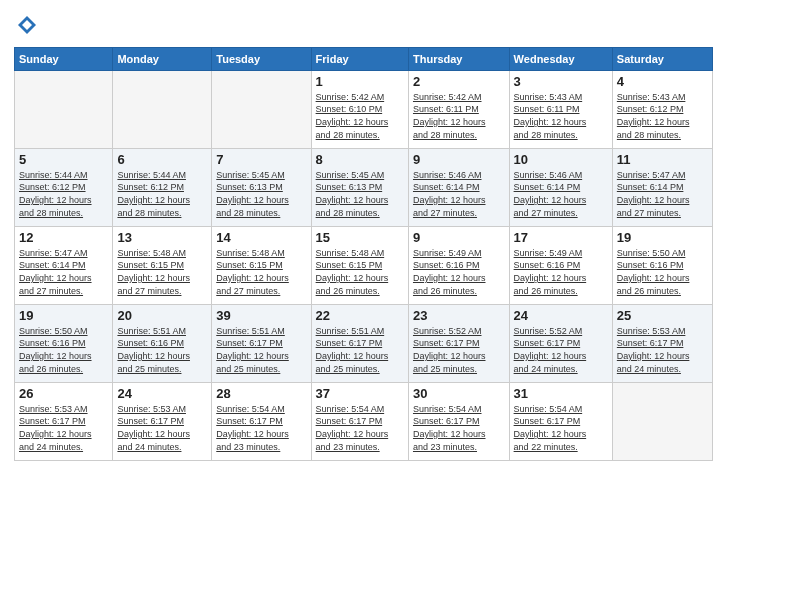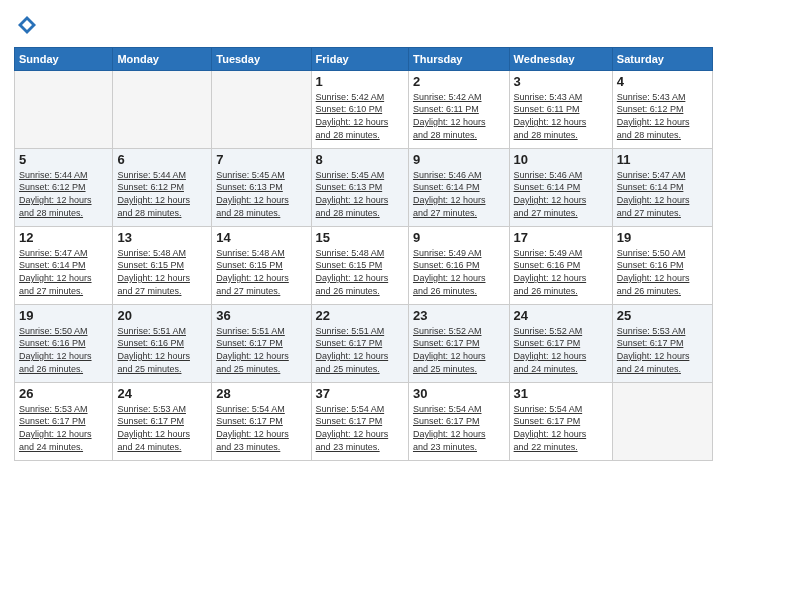--- a/index.html
+++ b/index.html
@@ -276,21 +276,21 @@
 and 26 minutes.</div>
           </td>
           <td>
             <div class="day-number">20</div>
             <div class="day-info" style="white-space: pre-line;">Sunrise: 5:51 AM
 Sunset: 6:16 PM
 Daylight: 12 hours
 and 25 minutes.</div>
           </td>
           <td>
-            <div class="day-number">36</div>
+            <div class="day-number">39</div>
             <div class="day-info" style="white-space: pre-line;">Sunrise: 5:51 AM
 Sunset: 6:17 PM
 Daylight: 12 hours
 and 25 minutes.</div>
           </td>
           <td>
             <div class="day-number">22</div>
             <div class="day-info" style="white-space: pre-line;">Sunrise: 5:51 AM
 Sunset: 6:17 PM
 Daylight: 12 hours

